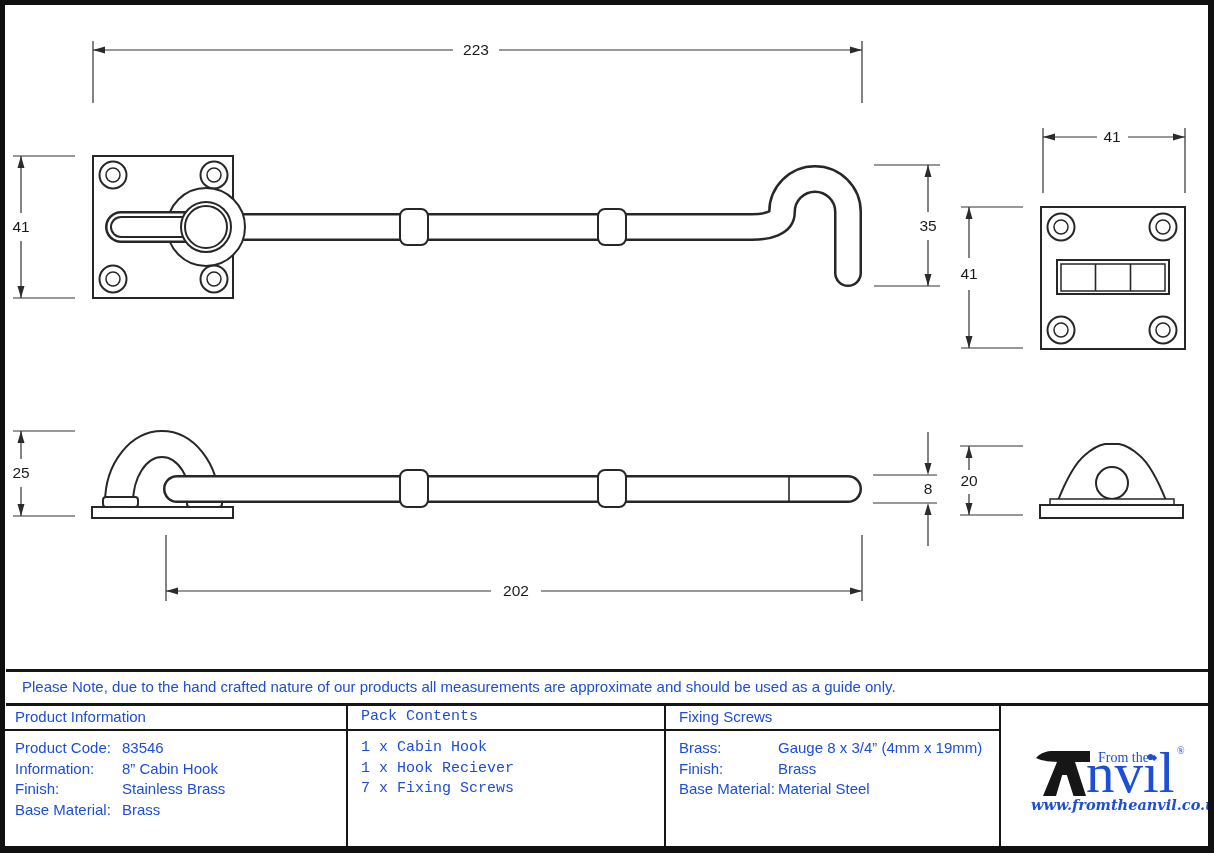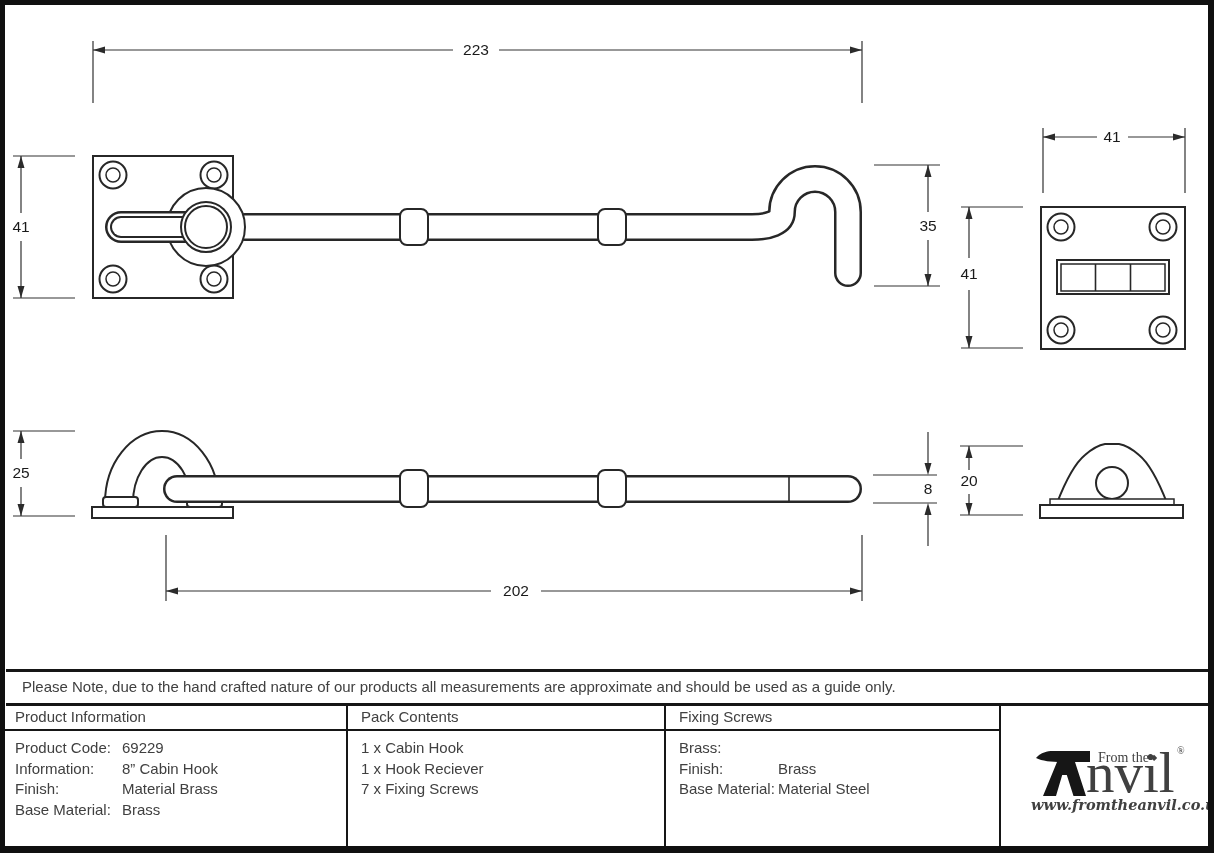--- a/index.html
+++ b/index.html
@@ -1,18 +1,18 @@
 <!DOCTYPE html>
 <html><head>
 <meta charset="utf-8">
 <style>
   html,body { margin:0; padding:0; background:#ffffff; }
   .sheet {
     position:relative; width:1214px; height:853px; background:#fff;
-    font-family:"Liberation Sans", sans-serif; color:#404040; overflow:hidden;
+    font-family:"Liberation Sans", sans-serif; color:#1d4ed8; overflow:hidden;
   }
   .frame {
     position:absolute; inset:0; z-index:10; pointer-events:none;
     border-style:solid; border-color:#101010; border-width:5px 6px 7px 5px;
   }
   
   .drawing { position:absolute; left:0; top:0; }
   .part  { fill:#ffffff; stroke:#272727; stroke-width:2; }
   .thin  { stroke-width:1.5; }
   .pline { stroke:#272727; stroke-width:1.6; fill:none; }
@@ -24,21 +24,21 @@
   .dimlabel { font-family:"Liberation Sans",sans-serif; font-size:15.5px; fill:#1a1a1a; }
   
   .note-row {
     position:absolute; left:6px; top:669px; width:1214px; height:37px; box-sizing:border-box;
     border-top:3px solid #161616; border-bottom:3px solid #161616;
     font-size:15px; line-height:30px; padding-left:16px; background:#fff;
   }
   .cols { position:absolute; left:0; top:706px; width:1214px; height:147px; }
   .col  { position:absolute; top:0; bottom:0; box-sizing:border-box; background:#fff; }
   .col-product { left:0; width:346px; }
-  .col-pack    { left:346px; width:380px; border-left:2.5px solid #161616; }
+  .col-pack    { left:346px; width:380px; border-left:2.5px solid #161616;font-family:Liberation Mono, monospace; }
   .col-screws  { left:664px; width:387px; border-left:2.5px solid #161616; }
   .col-logo    { left:999px; right:0; border-left:2.5px solid #161616; }
   .col-header {
     height:25px; box-sizing:border-box; border-bottom:2.5px solid #161616;
     line-height:22px; padding-left:13px; font-size:15px;
   }
   .col-product .col-header { padding-left:15px; }
   .col-body { padding:7px 0 0 13px; font-size:15px; }
   .col-product .col-body { padding-left:15px; }
   .spec-row { display:flex; line-height:20.5px; }
@@ -202,29 +202,29 @@
     <span>Please Note, due to the hand crafted nature of our products all measurements are approximate and should be used as a guide only.</span>
   </div>
 
   <div class="cols">
 
     <div class="col col-product">
       <div class="col-header">Product Information</div>
       <div class="col-body">
         <div class="spec-row">
           <span class="spec-label">Product Code:</span>
-          <span class="spec-value">69229</span>
+          <span class="spec-value">83546</span>
         </div>
         <div class="spec-row">
           <span class="spec-label">Information:</span>
           <span class="spec-value">8” Cabin Hook</span>
         </div>
         <div class="spec-row">
           <span class="spec-label">Finish:</span>
-          <span class="spec-value">Material Brass</span>
+          <span class="spec-value">Stainless Brass</span>
         </div>
         <div class="spec-row">
           <span class="spec-label">Base Material:</span>
           <span class="spec-value">Brass</span>
         </div>
       </div>
     </div>
 
     <div class="col col-pack">
       <div class="col-header">Pack Contents</div>
@@ -233,20 +233,21 @@
         <div class="pack-item">1 x Hook Reciever</div>
         <div class="pack-item">7 x Fixing Screws</div>
       </div>
     </div>
 
     <div class="col col-screws">
       <div class="col-header">Fixing Screws</div>
       <div class="col-body">
         <div class="spec-row">
           <span class="spec-label">Brass:</span>
+          <span class="spec-value">Gauge 8 x 3/4” (4mm x 19mm)</span>
         </div>
         <div class="spec-row">
           <span class="spec-label">Finish:</span>
           <span class="spec-value">Brass</span>
         </div>
         <div class="spec-row">
           <span class="spec-label">Base Material:</span>
           <span class="spec-value">Material Steel</span>
         </div>
       </div>

